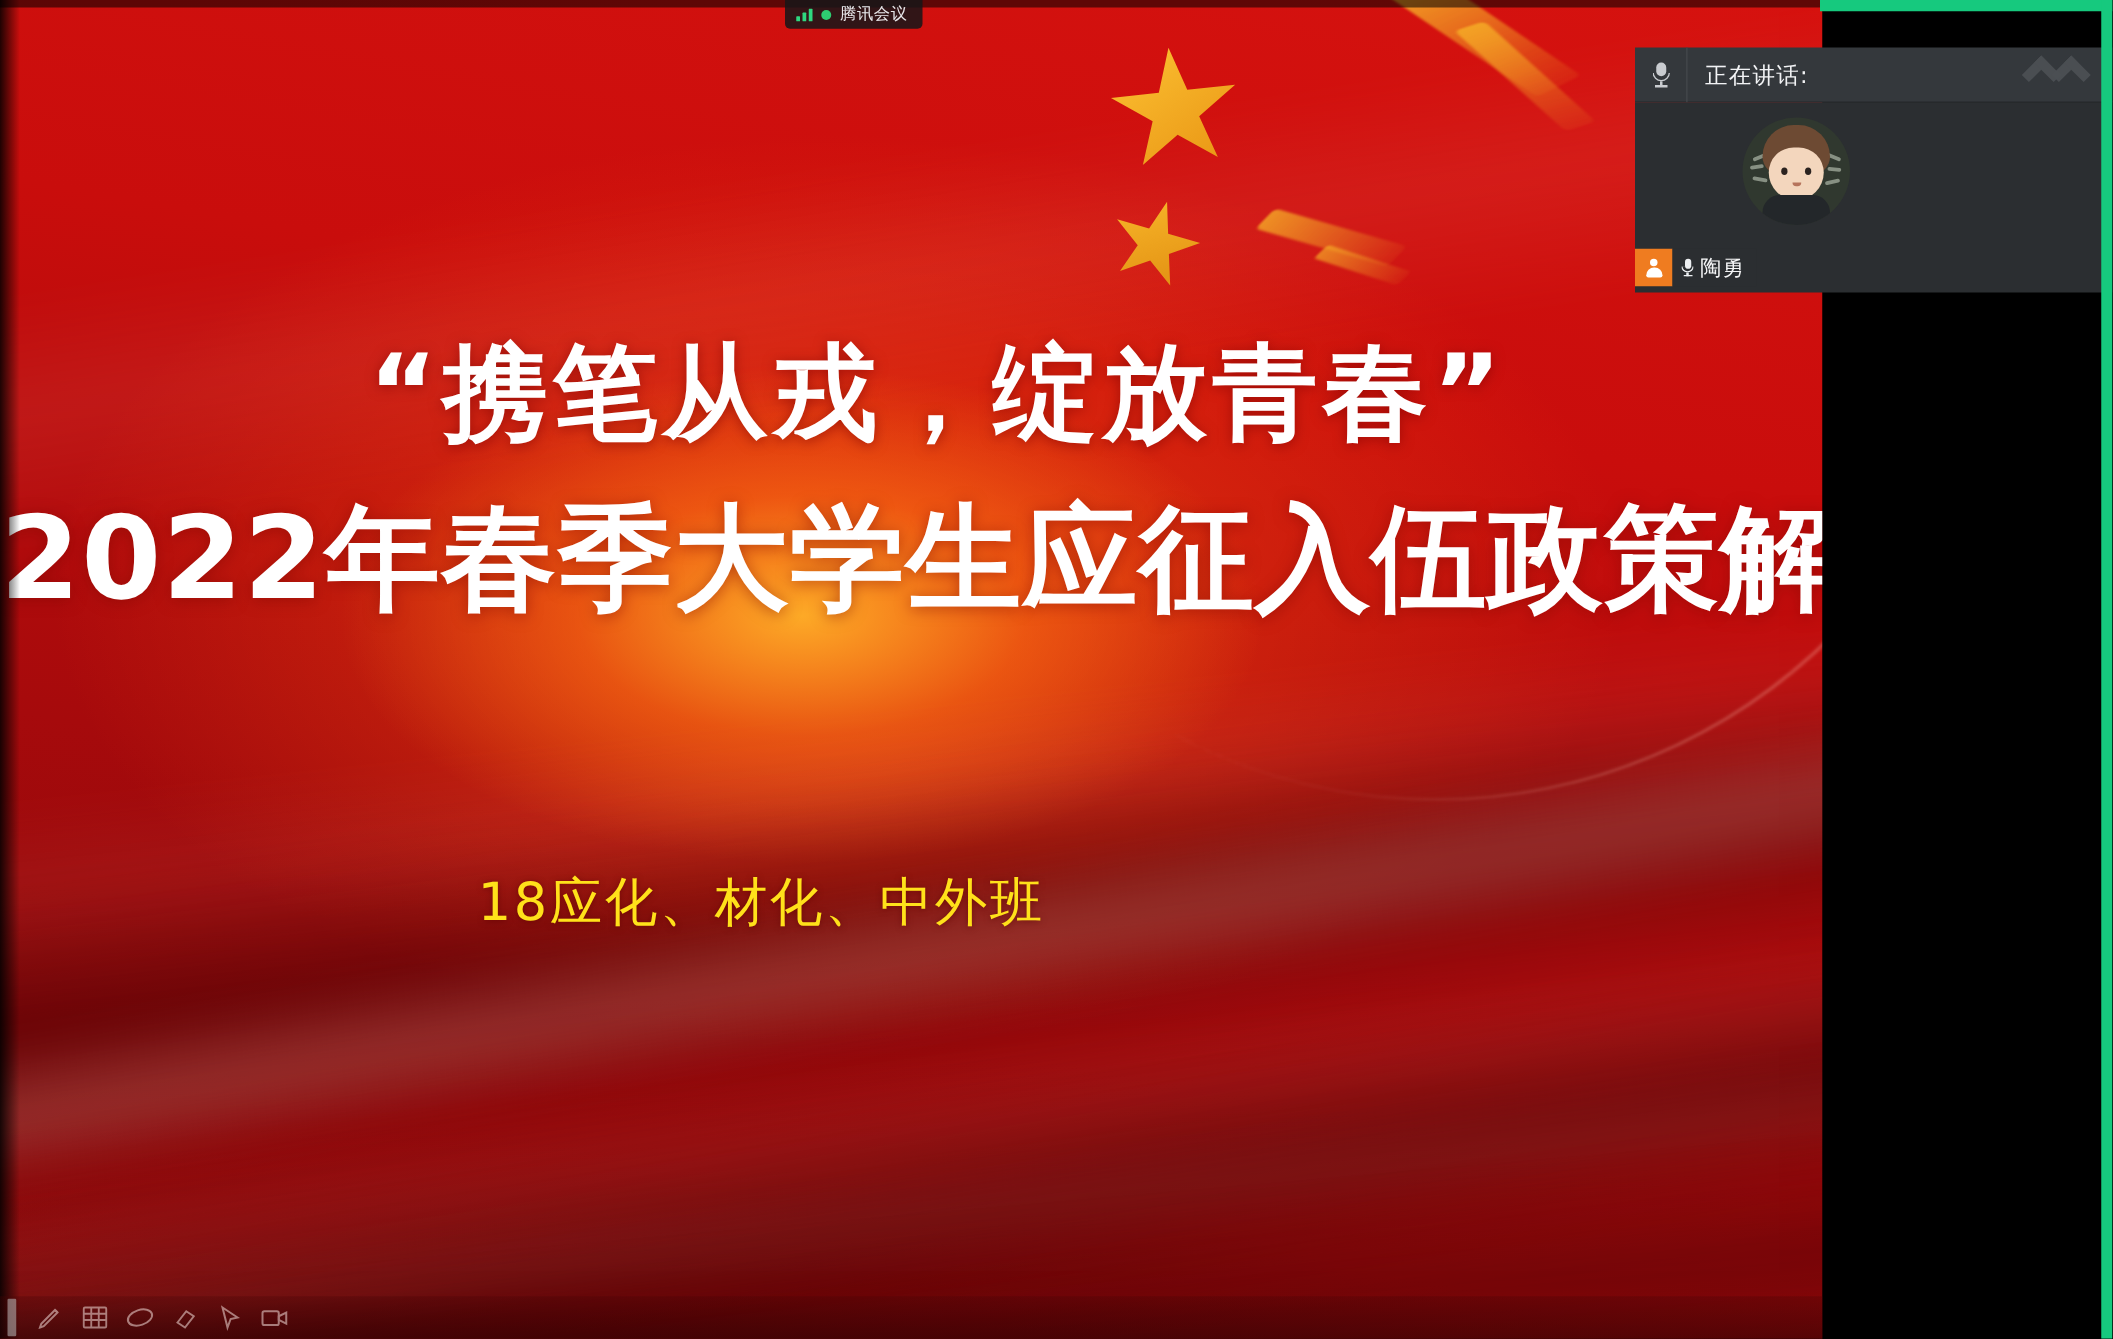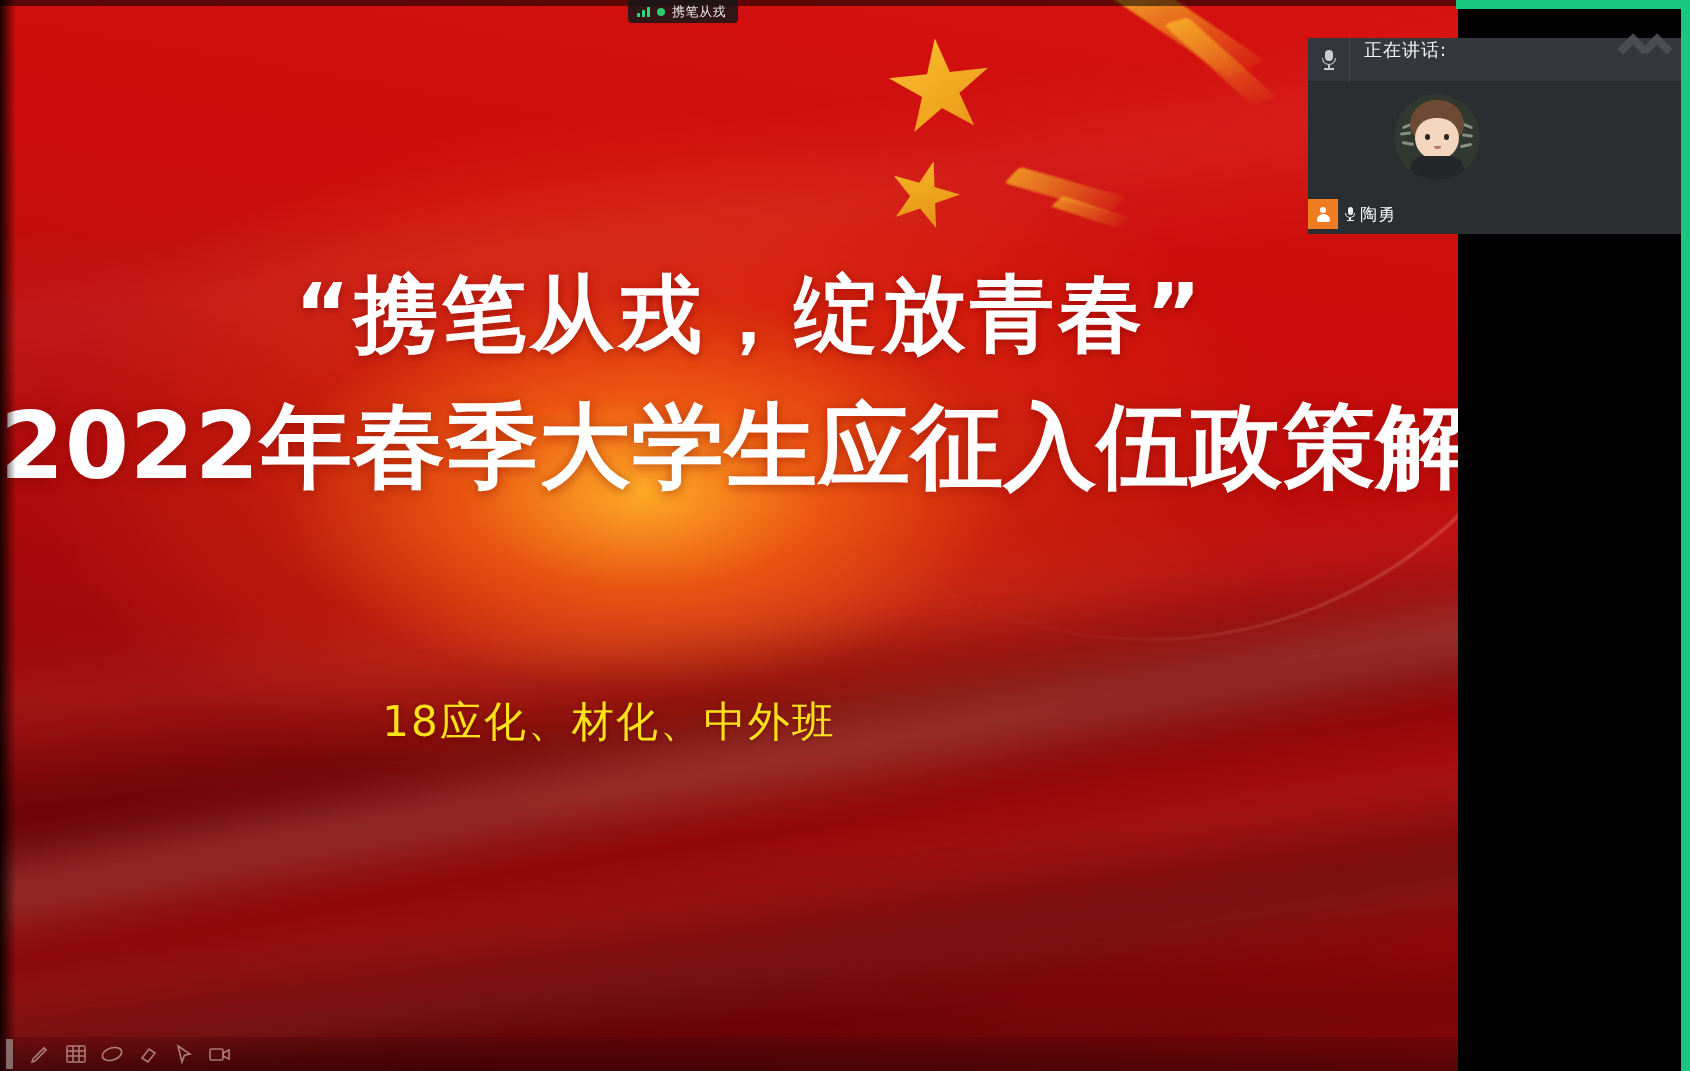--- a/index.html
+++ b/index.html
@@ -114,21 +114,21 @@
   .dot-green { width:8px; height:8px; border-radius:50%; background:#2ecc71; }
   #tm-pill .lbl { font-size:13px; line-height:1; letter-spacing:.5px; font-family:"DejaVu Sans",sans-serif; }
 
   
   #video-panel {
     position:absolute; left:1308px; top:38px; width:382px; height:196px;
     z-index:45;
   }
   #vp-header {
     position:relative; height:44px; background:#34383c;
-    display:flex; 
+    display:flex; align-items:center;
     border-bottom:1px solid #2a2d30;
   }
   #vp-header .mic-cell {
     width:42px; height:44px; display:flex; align-items:center; justify-content:center;
     border-right:1px solid #44484c;
   }
   .mic-glyph { width:16px; height:20px; position:relative; display:block; }
   .mic-glyph .cap {
     position:absolute; left:4px; top:0; width:8px; height:11px;
     border-radius:4px; background:#c9ccd0;
@@ -271,21 +271,21 @@
 
   <div id="right-gutter"></div>
 
   <div id="tm-pill">
     <span class="sig">
         <i></i>
         <i></i>
         <i></i>
       </span>
     <span class="dot-green"></span>
-    <span class="lbl">携笔从戎</span>
+    <span class="lbl">腾讯会议</span>
   </div>
 
   <div id="video-panel">
     <div id="vp-header">
       <div class="mic-cell">
         <span class="mic-glyph">
           <span class="cap"></span>
             <span class="arcm"></span>
             <span class="stem"></span>
             <span class="base"></span>

